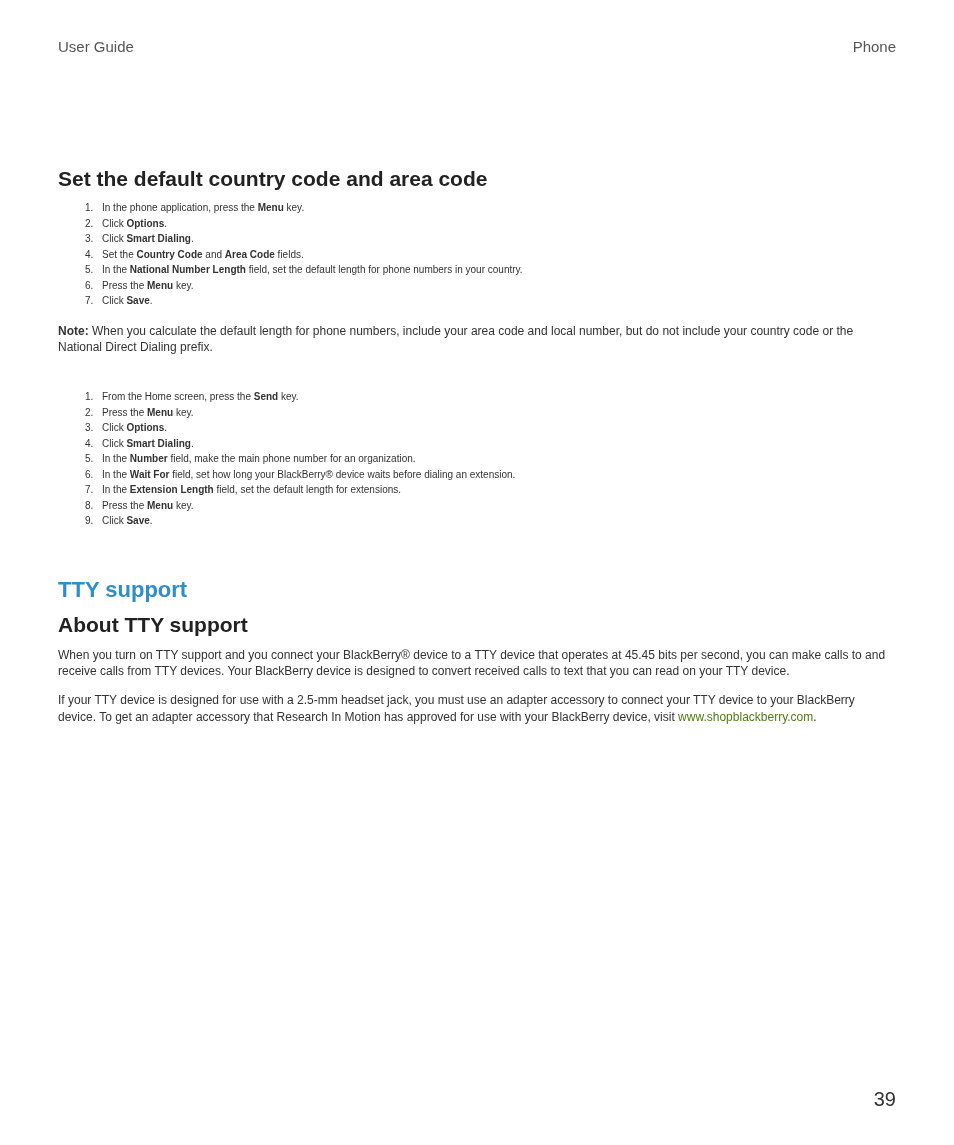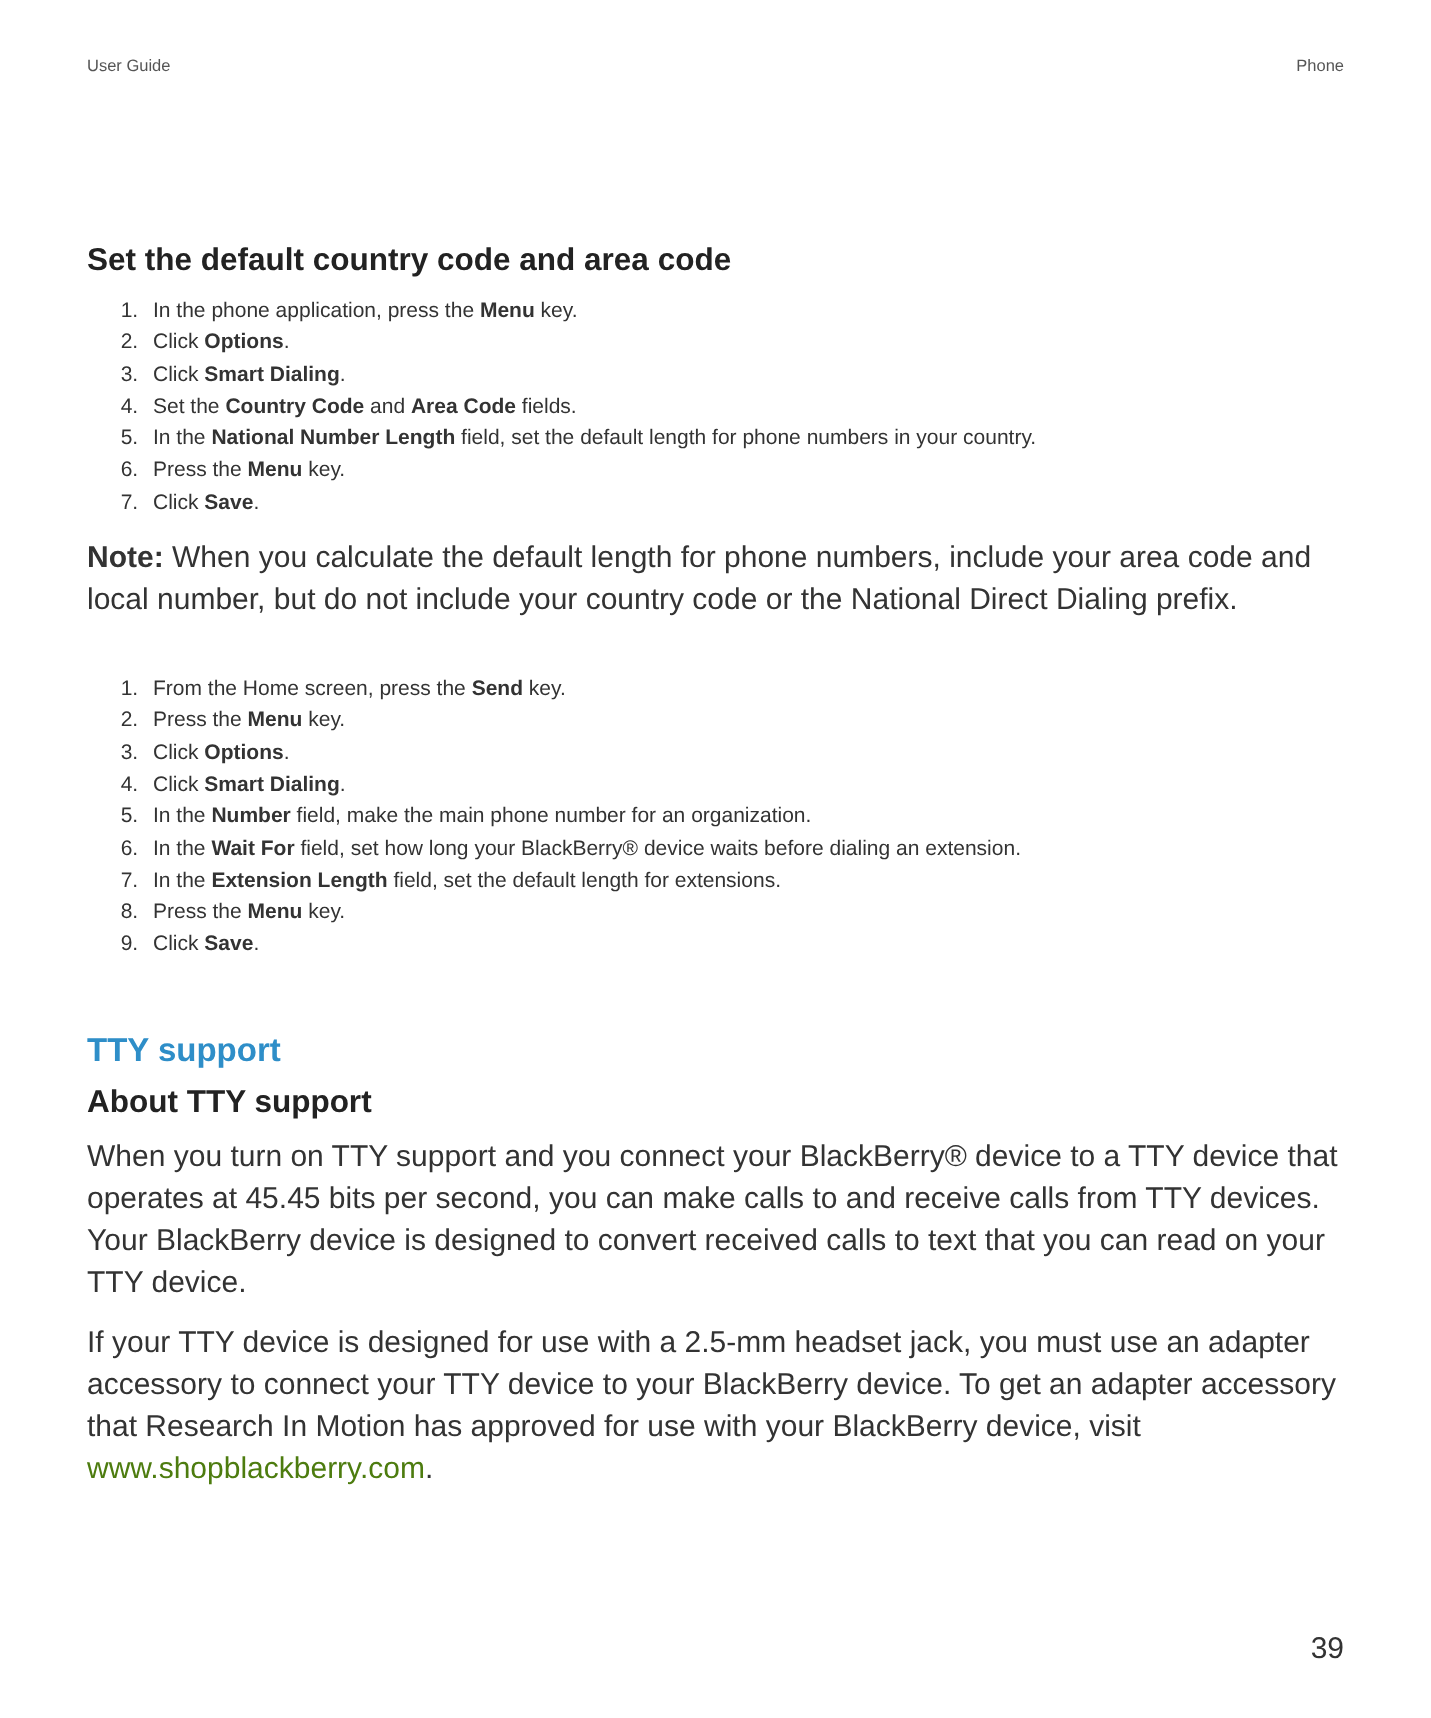--- a/index.html
+++ b/index.html
@@ -14,21 +14,21 @@
     position: relative;
     box-sizing: border-box;
   }
   .page {
     padding: 38px 58px 0 58px;
     box-sizing: border-box;
   }
   .header {
     display: flex;
     justify-content: space-between;
-    font-size: 11px;
+    font-size: 15px;
     color: #555;
     margin-bottom: 112px;
   }
   h2 {
     font-size: 21px;
     font-weight: bold;
     color: #222;
     margin: 0 0 10px 0;
   }
   h1.section {
@@ -38,26 +38,26 @@
     margin: 48px 0 10px 0;
   }
   ol {
     margin: 0 0 14px 0;
     padding-left: 38px;
     line-height: 1.45;
   }
   ol li {
     padding-left: 6px;
     margin-bottom: 1px;
-    font-size: 14px;
+    font-size: 10px;
   }
   p {
     margin: 0 0 12px 0;
     line-height: 1.4;
-    font-size: 20px;
+    font-size: 12px;
   }
   .note { margin-top: 8px; }
   .block { margin-bottom: 34px; }
   b { font-weight: bold; }
   a.link { color: #4d7c0f; text-decoration: none; }
   .page-num {
     position: absolute;
     bottom: 34px;
     right: 58px;
     font-size: 20px;

